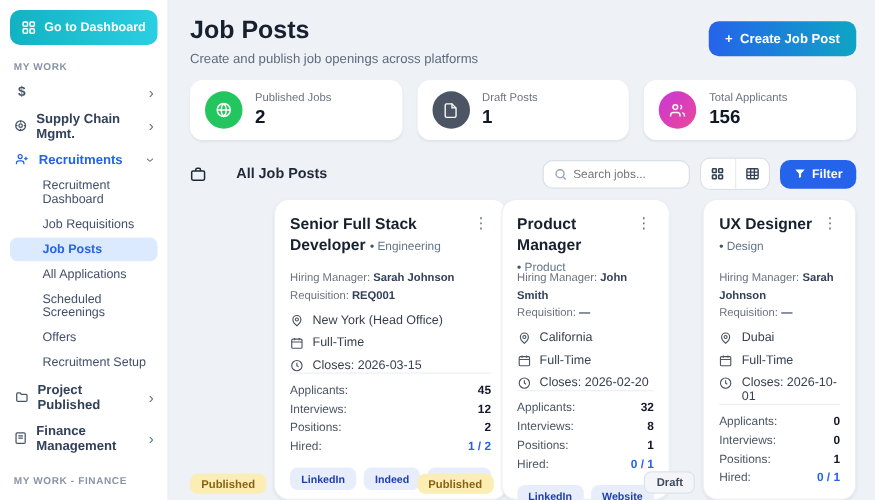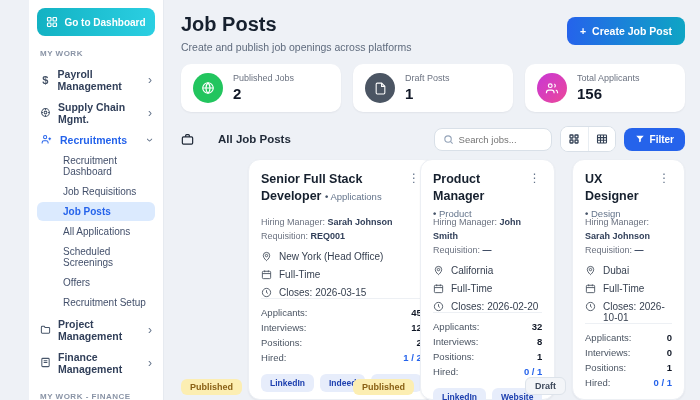--- a/index.html
+++ b/index.html
@@ -1,21 +1,21 @@
 <!DOCTYPE html>
 <html><head>
 <meta charset="utf-8">
 <style>
   * { margin:0; padding:0; box-sizing:border-box; }
   html,body { width:700px; height:400px; overflow:hidden; }
   body { display:flex; font-family:"Liberation Sans", sans-serif; background:#eef1f6; color:#1e293b; }
   svg { display:block; }
 
   
-  .sidebar { width:135px; min-width:135px; background:#ffffff; border-right:1px solid #e6eaf0; padding:8px 8px 0 8px; overflow:hidden;margin-left:29px; }
+  .sidebar { width:135px; min-width:135px; background:#ffffff; border-right:1px solid #e6eaf0; padding:8px 8px 0 8px; overflow:hidden; }
   .dash-btn { width:100%; display:flex; align-items:center; justify-content:center; gap:6px;
     background:linear-gradient(90deg,#12b2c3,#2bcfe2); color:#fff; border:none; border-radius:8px;
     padding:8px 4px; font-size:10px; font-weight:bold; cursor:pointer; font-family:inherit; }
   .section-label { font-size:8px; font-weight:bold; color:#8a94a6; letter-spacing:.5px; margin:13px 3px 5px 3px; }
   .nav-item { display:flex; align-items:center; gap:7px; padding:4.5px 3px; font-size:10.5px; font-weight:bold; color:#32405a; cursor:pointer; }
   .nav-item .nav-ic { width:13px; color:#475569; display:flex; justify-content:center; font-size:11px; font-weight:bold; }
   .nav-item .chev { margin-left:auto; color:#64748b; font-size:12px; line-height:8px; font-weight:normal; }
   .nav-item.accent, .nav-item.accent .nav-ic { color:#2563eb;text-align:right; }
   .chev.down { transform:rotate(90deg); }
   .sub-item { padding:4px 6px 4px 26px; font-size:10px; color:#43506b; cursor:pointer; border-radius:6px; margin:1px 0; }
@@ -84,21 +84,20 @@
           <rect x="14" y="14" width="7" height="7" rx="1.5"></rect>
         </svg>
     </span>
     <span>Go to Dashboard</span>
   </button>
 
   <div class="section-label">MY WORK</div>
 
   <div class="nav-item">
     <span class="nav-ic">$</span>
-    <span>Payroll Management</span>
     <span class="chev">›</span>
   </div>
 
   <div class="nav-item">
     <span class="nav-ic">
       <svg width="11" height="11" viewBox="0 0 24 24" fill="none" stroke="currentColor" stroke-width="2.2">
           <circle cx="12" cy="12" r="8.5"></circle>
           <circle cx="12" cy="12" r="3"></circle>
           <path d="M12 3.5v3M12 17.5v3M3.5 12h3M17.5 12h3"></path>
         </svg>
@@ -126,21 +125,21 @@
   <div class="sub-item">Scheduled Screenings</div>
   <div class="sub-item">Offers</div>
   <div class="sub-item">Recruitment Setup</div>
 
   <div class="nav-item">
     <span class="nav-ic">
       <svg width="11" height="11" viewBox="0 0 24 24" fill="none" stroke="currentColor" stroke-width="2.2">
           <path d="M3 7a2 2 0 0 1 2-2h4l2 2.5h8a2 2 0 0 1 2 2V18a2 2 0 0 1-2 2H5a2 2 0 0 1-2-2z"></path>
         </svg>
     </span>
-    <span>Project Management</span>
+    <span>Project Published</span>
     <span class="chev">›</span>
   </div>
 
   <div class="nav-item">
     <span class="nav-ic">
       <svg width="11" height="11" viewBox="0 0 24 24" fill="none" stroke="currentColor" stroke-width="2.2">
           <rect x="4" y="3" width="16" height="18" rx="2"></rect>
           <path d="M8 8h8M8 12h8"></path>
         </svg>
     </span>
@@ -250,21 +249,21 @@
   </div>
 
   <div class="cards-row">
 
     <div class="card-col">
       <span class="badge published">Published</span>
       <div class="job-card">
         <div class="job-head">
           <div class="job-title">
             <span>Senior Full Stack Developer</span>
-            <span class="job-dept"><span class="dot-sep">•</span> <span>Applications</span></span>
+            <span class="job-dept"><span class="dot-sep">•</span> <span>Engineering</span></span>
           </div>
           <span class="kebab">⋮</span>
         </div>
         <div class="job-meta">
           <div><span>Hiring Manager:</span> <b>Sarah Johnson</b></div>
           <div><span>Requisition:</span> <b>REQ001</b></div>
         </div>
         <div class="ico-row">
           <span class="g-ic">
               <svg width="11" height="11" viewBox="0 0 24 24" fill="none" stroke="currentColor" stroke-width="2">

